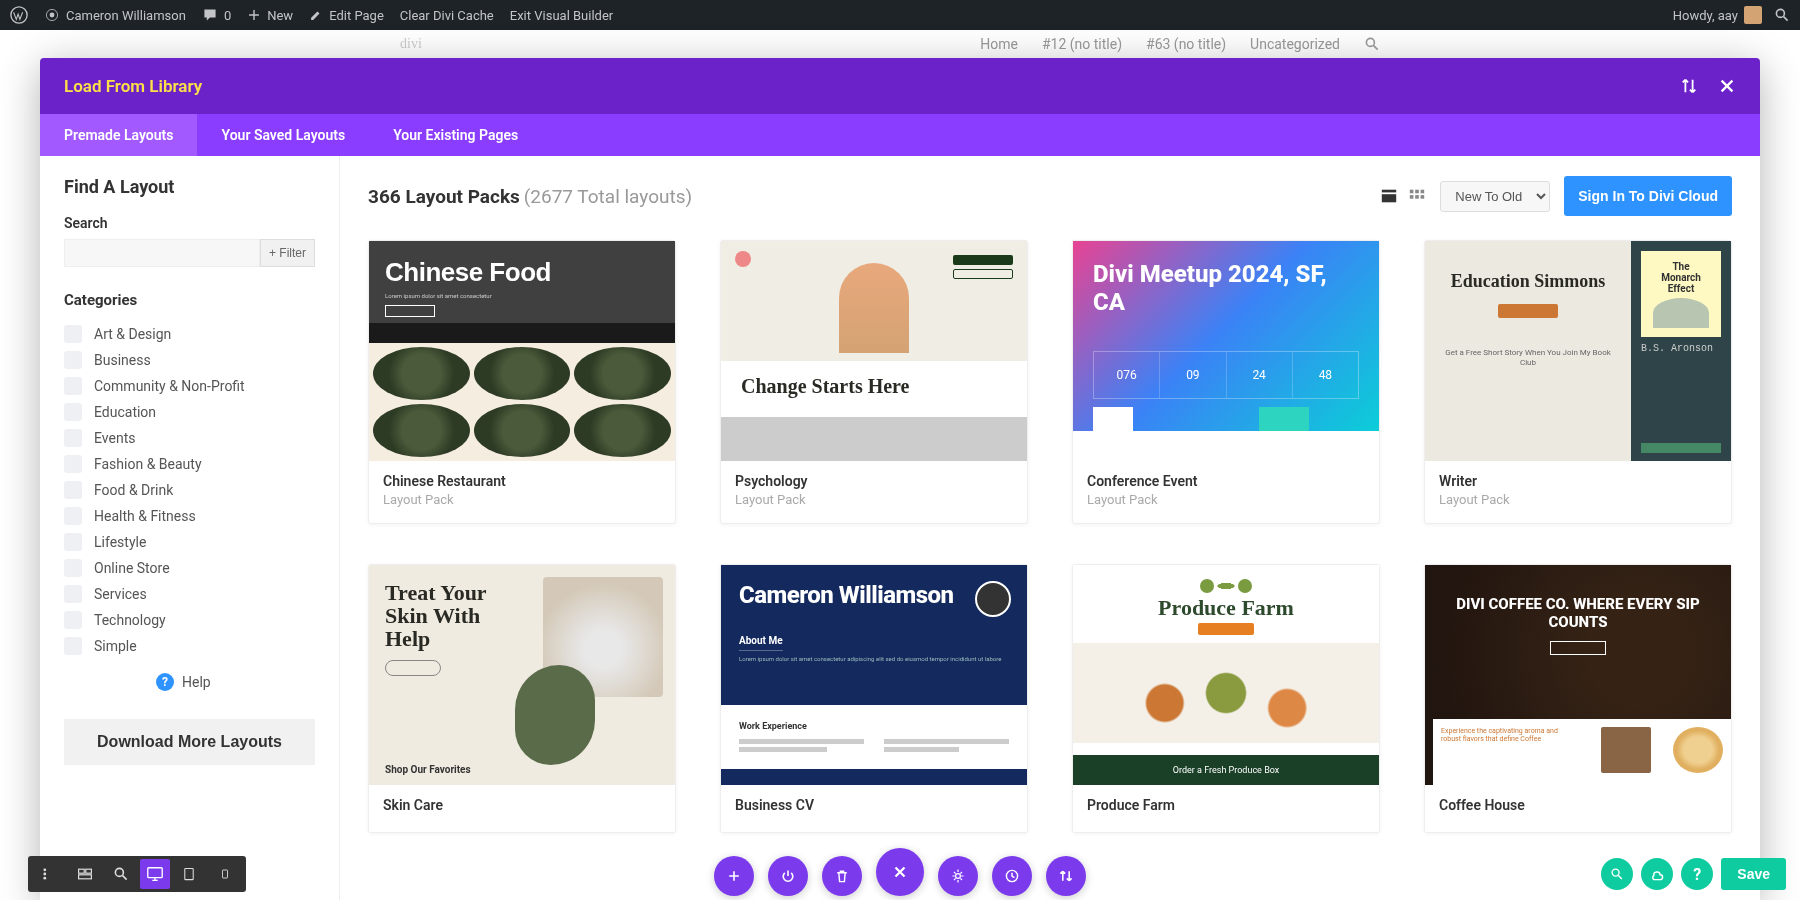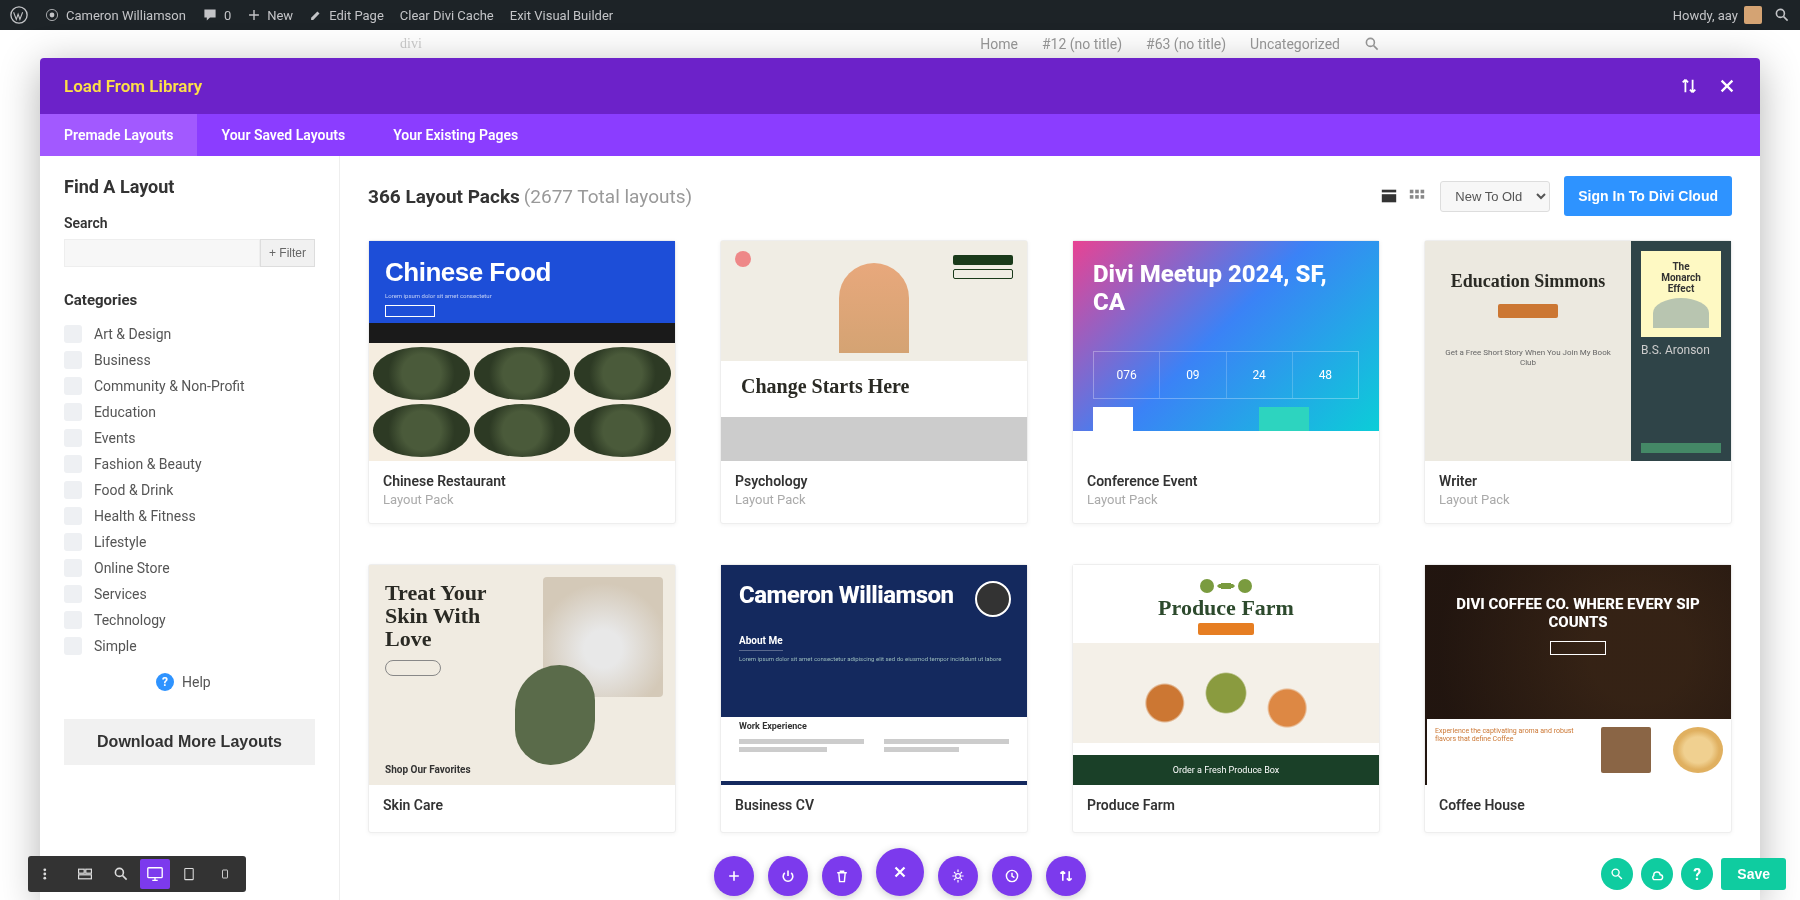--- a/index.html
+++ b/index.html
@@ -56,21 +56,21 @@
 .card { border: 1px solid #eee; border-radius: 3px; background: #fff; position: relative; box-shadow: 0 1px 4px rgba(0,0,0,0.05); }
 .card::after, .card::before { content: ""; position: absolute; left: 6px; right: 6px; height: 4px; background: #f0f3f7; z-index: -1; border-radius: 2px; }
 .card::after { bottom: -6px; }
 .card::before { bottom: -12px; left: 12px; right: 12px; opacity: 0.6; }
 .card-thumb { height: 220px; display: block; overflow: hidden; position: relative; }
 .card-meta { padding: 12px 14px 16px; }
 .card-title { font-size: 14px; font-weight: 600; color: #333; margin-bottom: 3px; }
 .card-sub { font-size: 13px; color: #aaa; }
 
 
-.t1 { background: #1d4ed8; padding: 16px; color: #fff; }
+.t1 { background: #404040; padding: 16px; color: #fff; }
 .t1 .h { font-family: Arial Black, sans-serif; font-size: 26px; font-weight: 900; letter-spacing: -0.5px; }
 .t1 .brush { height: 38px; background: #1a1a1a; margin: 6px -16px 0; }
 .t1-bottom { position: absolute; bottom: 0; left: 0; right: 0; height: 118px; background: #f5ede0; display: grid; grid-template-columns: 1fr 1fr 1fr; gap: 4px; padding: 4px; }
 .bowl { background: radial-gradient(circle, #4a5a3a 35%, #2d3a24 60%); border-radius: 50%; }
 
 .t2 { background: #f0ede4; }
 .t2-top { height: 120px; display: flex; align-items: center; justify-content: center; }
 .t2-arch { width: 70px; height: 90px; border-radius: 40px 40px 0 0; background: linear-gradient(#e8a87c, #d4a373); position: relative; margin-top: 14px; }
 .t2-bottom { background: #fff; padding: 14px 20px 0; height: 100px; }
 .t2-bottom .hh { font-family: Georgia, serif; font-size: 20px; font-weight: 700; color: #2a2a24; line-height: 1.1; }
@@ -90,53 +90,53 @@
 .t3-teal { position: absolute; bottom: 14px; right: 70px; width: 50px; height: 40px; background: #2dd4bf; }
 
 .t4 { background: #ece9e0; display: flex; }
 .t4-left { flex: 1; padding: 30px 12px; }
 .t4-left .n { font-family: Georgia, serif; font-size: 18px; font-weight: 700; color: #2a2a24; text-align: center; }
 .t4-left .btn { margin: 12px auto 0; width: 60px; height: 14px; background: #c73; border-radius: 2px; }
 .t4-left .sub { text-align: center; font-size: 8px; color: #666; margin-top: 30px; line-height: 1.3; }
 .t4-right { width: 100px; background: #2f4448; padding: 10px; color: #fff; position: relative; }
 .t4-book { background: #fef9c3; color: #333; padding: 10px 12px; font-size: 10px; font-weight: 700; text-align: center; height: 86px; margin-bottom: 6px; }
 .t4-book-shape { height: 30px; background: #b8c5b0; border-radius: 50% 50% 0 0; margin-top: 4px; }
-.t4-auth { font-size: 12px; color: #ccc; }
+.t4-auth { font-size: 10px; color: #ccc; font-family: Liberation Mono, monospace; }
 .t4-btn2 { position: absolute; bottom: 8px; left: 10px; right: 10px; height: 10px; background: #486; }
 
 .t5 { background: #f0ebe1; padding: 16px; }
 .t5 .h { font-family: Georgia, serif; font-size: 22px; font-weight: 800; color: #2a2a24; line-height: 1.05; }
 .t5 .btn { margin-top: 10px; width: 56px; height: 16px; border: 1px solid #888; border-radius: 10px; }
 .t5-img { position: absolute; right: 12px; top: 12px; width: 120px; height: 120px; border-radius: 4px; background: radial-gradient(circle at 50% 60%, #e8e8e8 20%, #d4c9b8 70%); }
 .t5-blob { position: absolute; right: 80px; bottom: 20px; width: 80px; height: 100px; background: #5a6b4a; border-radius: 50px 40px 50px 40px; }
 .t5-fav { position: absolute; bottom: 10px; left: 16px; font-size: 10px; font-weight: 700; color: #333; }
 
 .t6 { background: #14295e; padding: 18px; color: #fff; }
 .t6 .h { font-size: 24px; font-weight: 800; line-height: 1; letter-spacing: -0.5px; }
 .t6-av { position: absolute; top: 16px; right: 16px; width: 36px; height: 36px; border-radius: 50%; background: #333; border: 2px solid #fff; }
 .t6-about { margin-top: 28px; font-size: 10px; font-weight: 700; border-bottom: 1px solid rgba(255,255,255,0.3); padding-bottom: 4px; display: inline-block; }
 .t6-p { font-size: 6px; color: #9bb; margin-top: 4px; line-height: 1.4; }
-.t6-bot { position: absolute; bottom: 4px; left: 0; right: 0; height: 64px; background: #fff; padding: 4px 18px; color: #333; font-size: 9px; font-weight: 700; }
+.t6-bot { position: absolute; bottom: 16px; left: 0; right: 0; height: 64px; background: #fff; padding: 16px 18px; color: #333; font-size: 9px; font-weight: 700; }
 .t6-cols { display: flex; gap: 20px; margin-top: 8px; }
 .t6-cols > div { flex: 1; }
 .t6-cols .tt { height: 5px; background: #ccc; margin-bottom: 3px; }
 
 .t7 { background: #fff; text-align: center; padding: 14px; }
 .t7-leaf { width: 40px; height: 14px; margin: 0 auto; background: radial-gradient(ellipse at center, #7a9b3f 30%, transparent 31%); position: relative; }
 .t7-leaf::before, .t7-leaf::after { content: ""; position: absolute; width: 14px; height: 14px; background: #7a9b3f; border-radius: 50%; top: 0; }
 .t7-leaf::before { left: -6px; } .t7-leaf::after { right: -6px; }
 .t7 .h { font-family: Georgia, serif; font-size: 22px; font-weight: 700; color: #2d4a2d; line-height: 1; margin-top: 4px; }
 .t7-img { height: 100px; margin: 8px -14px 0; background: radial-gradient(circle at 30% 60%, #c73 8%, transparent 9%), radial-gradient(circle at 50% 50%, #8a9b3f 12%, transparent 13%), radial-gradient(circle at 70% 65%, #d84 8%, transparent 9%), #f4f0e8; }
 .t7-bar { position: absolute; bottom: 0; left: 0; right: 0; height: 30px; background: #1a4028; color: #fff; font-size: 9px; display: flex; align-items: center; justify-content: center; }
 .t7-btn { margin: 4px auto 0; width: 56px; height: 12px; background: #e67e22; border-radius: 2px; }
 
 .t8 { background: linear-gradient(rgba(30,20,15,0.7), rgba(30,20,15,0.7)), radial-gradient(circle at 70% 40%, #6b4423 20%, #2a1810 80%); color: #fff; text-align: center; padding: 30px 16px 0; }
 .t8 .h { font-size: 15px; font-weight: 800; line-height: 1.2; }
 .t8-btn { margin: 10px auto; width: 56px; height: 14px; border: 1px solid #fff; }
-.t8-bot { position: absolute; bottom: 0; left: 2px; right: 0; height: 66px; background: #fff; display: flex; padding: 8px; gap: 22px; }
+.t8-bot { position: absolute; bottom: 0; left: 8px; right: 0; height: 66px; background: #fff; display: flex; padding: 8px; gap: 22px; }
 .t8-txt { flex: 1; font-size: 7px; color: #c73; text-align: left; line-height: 1.2; }
 .t8-sm { width: 50px; height: 46px; background: #8a6545; border-radius: 2px; }
 .t8-sm.r { border-radius: 50%; background: radial-gradient(#f0d090 40%, #e0b060 60%); }
 
 
 .builder-bar { position: absolute; bottom: 8px; left: 28px; height: 36px; background: #333; border-radius: 3px; display: flex; align-items: center; padding: 0 4px; gap: 2px; }
 .bb-item { width: 34px; height: 30px; display: flex; align-items: center; justify-content: center; color: #ddd; cursor: pointer; border-radius: 2px; }
 .bb-item.active { background: #7c3aed; color: #fff; width: 30px; height: 30px; }
 
 .center-dock { position: absolute; bottom: 0; left: 50%; transform: translateX(-50%); display: flex; gap: 14px; align-items: flex-end; padding-bottom: 4px; }
@@ -423,21 +423,21 @@
               </div>
           </div>
           <div class="card-meta">
               <div class="card-title">Writer</div>
               <div class="card-sub">Layout Pack</div>
             </div>
         </div>
 
         <div class="card">
           <div class="card-thumb t5">
-            <div class="h" style="width:130px">Treat Your Skin With Love</div>
+            <div class="h" style="width:130px">Treat Your Skin With Help</div>
             <div class="btn"></div>
             <div class="t5-img"></div>
               <div class="t5-blob"></div>
             <div class="t5-fav">Shop Our Favorites</div>
           </div>
           <div class="card-meta">
               <div class="card-title">Skin Care</div>
             </div>
         </div>
 

